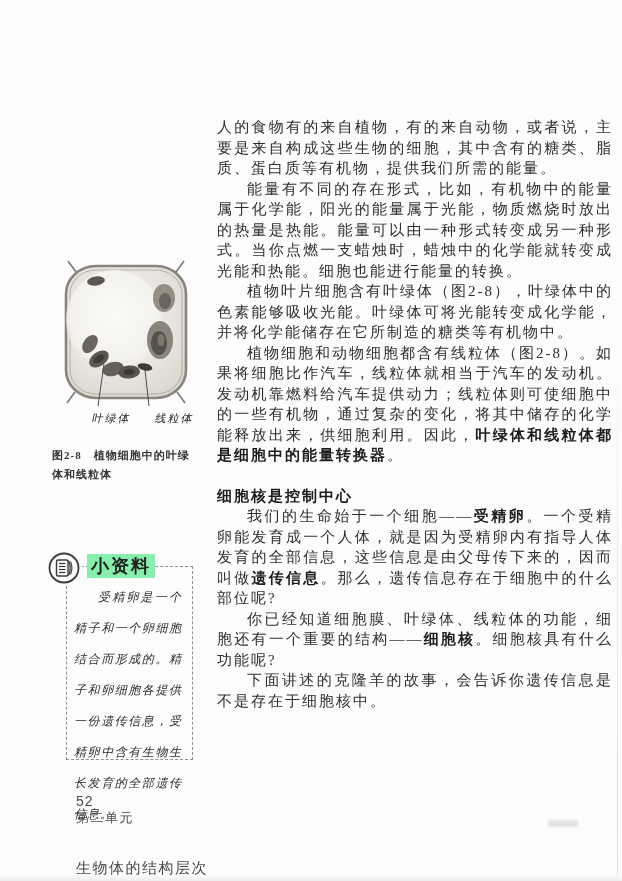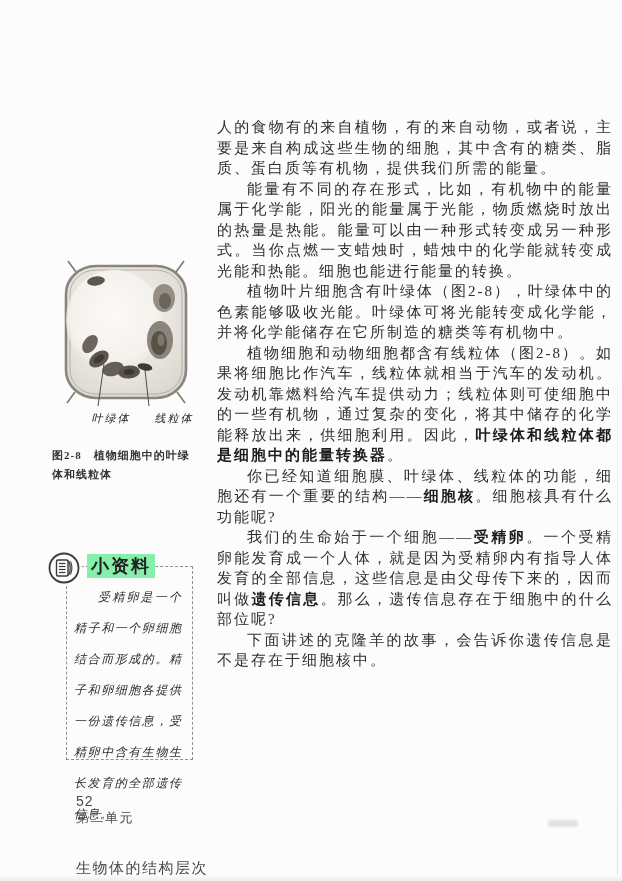--- a/index.html
+++ b/index.html
@@ -162,22 +162,23 @@
     </span>
     <span class="infobox-title">小资料</span>
     <div class="infobox-body">受精卵是一个精子和一个卵细胞结合而形成的。精子和卵细胞各提供一份遗传信息，受精卵中含有生物生长发育的全部遗传信息。</div>
   </div>
 
   <div class="main-col">
       <p class="no-indent"><span>人的食物有的来自植物，有的来自动物，或者说，主要是来自构成这些生物的细胞，其中含有的糖类、脂质、蛋白质等有机物，提供我们所需的能量。</span></p>
       <p><span>能量有不同的存在形式，比如，有机物中的能量属于化学能，阳光的能量属于光能，物质燃烧时放出的热量是热能。能量可以由一种形式转变成另一种形式。当你点燃一支蜡烛时，蜡烛中的化学能就转变成光能和热能。细胞也能进行能量的转换。</span></p>
       <p><span>植物叶片细胞含有叶绿体（图2-8），叶绿体中的色素能够吸收光能。叶绿体可将光能转变成化学能，并将化学能储存在它所制造的糖类等有机物中。</span></p>
       <p><span>植物细胞和动物细胞都含有线粒体（图2-8）。如果将细胞比作汽车，线粒体就相当于汽车的发动机。发动机靠燃料给汽车提供动力；线粒体则可使细胞中的一些有机物，通过复杂的变化，将其中储存的化学能释放出来，供细胞利用。因此，</span><b>叶绿体和线粒体都是细胞中的能量转换器</b><span>。</span></p>
+      <h3><b>细胞核是控制中心</b></h3>
+      <p><span>我们的生命始于一个细胞——</span><b>受精卵</b><span>。一个受精卵能发育成一个人体，就是因为受精卵内有指导人体发育的全部信息，这些信息是由父母传下来的，因而叫做</span><b>遗传信息</b><span>。那么，遗传信息存在于细胞中的什么部位呢?</span></p>
       <p><span>你已经知道细胞膜、叶绿体、线粒体的功能，细胞还有一个重要的结构——</span><b>细胞核</b><span>。细胞核具有什么功能呢?</span></p>
-      <p><span>我们的生命始于一个细胞——</span><b>受精卵</b><span>。一个受精卵能发育成一个人体，就是因为受精卵内有指导人体发育的全部信息，这些信息是由父母传下来的，因而叫做</span><b>遗传信息</b><span>。那么，遗传信息存在于细胞中的什么部位呢?</span></p>
       <p><span>下面讲述的克隆羊的故事，会告诉你遗传信息是不是存在于细胞核中。</span></p>
     </div>
 
   <div class="footer">
     <span class="pageno">52</span>
     <span class="unit">第二单元</span>
     <span class="unit-title">生物体的结构层次</span>
   </div>
 
   <div class="scan-smudge"></div>

